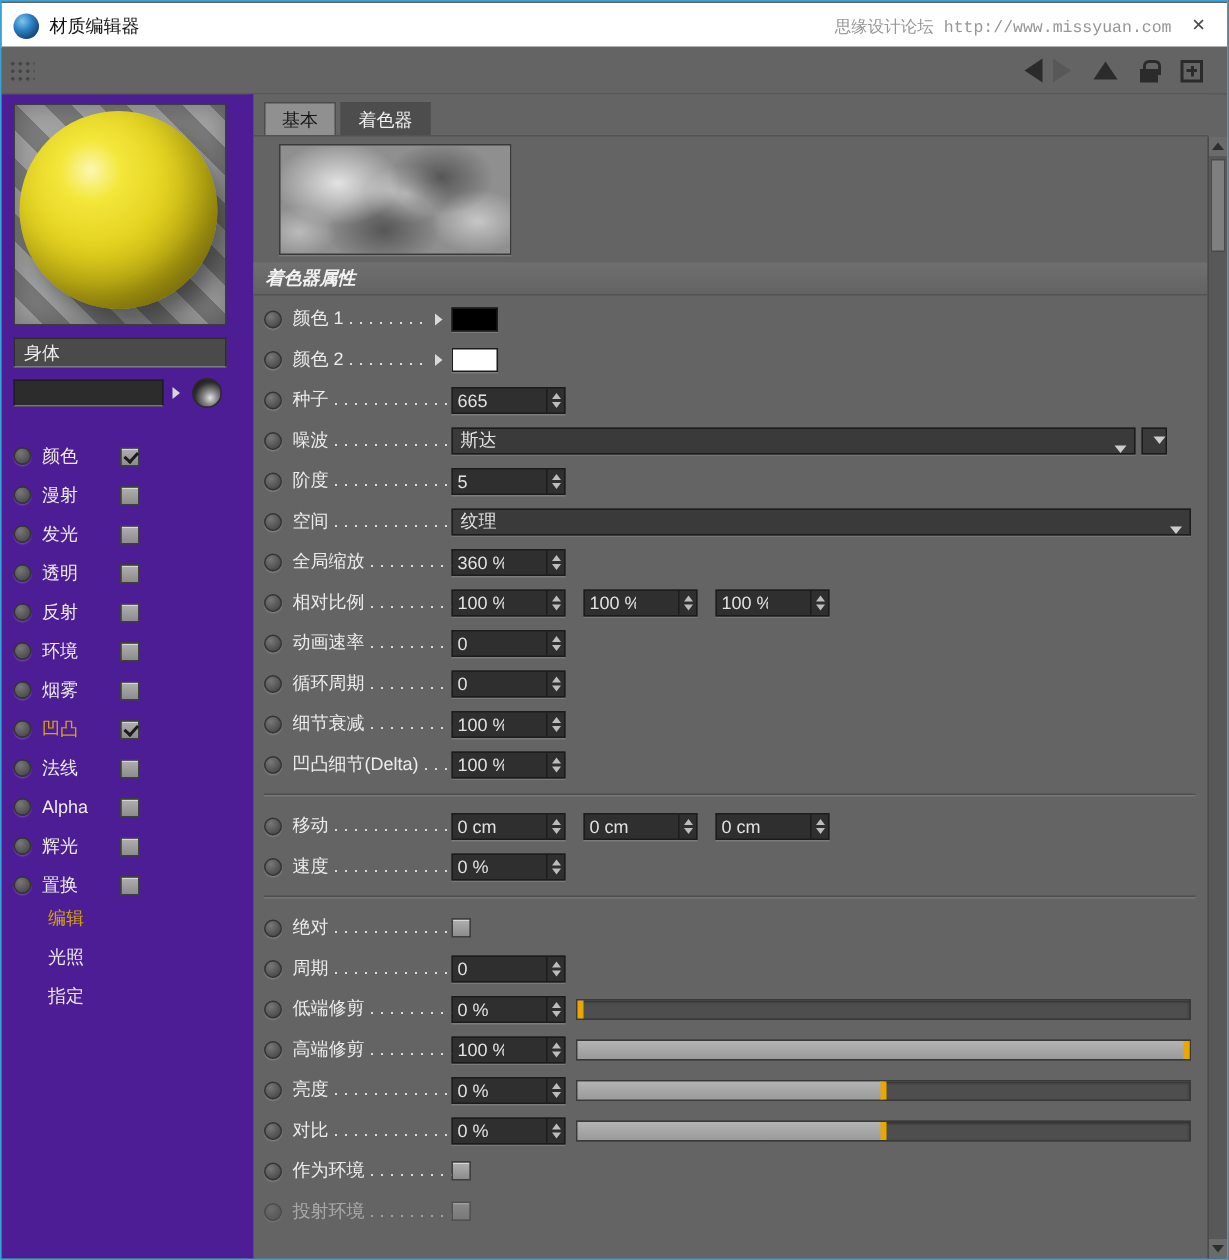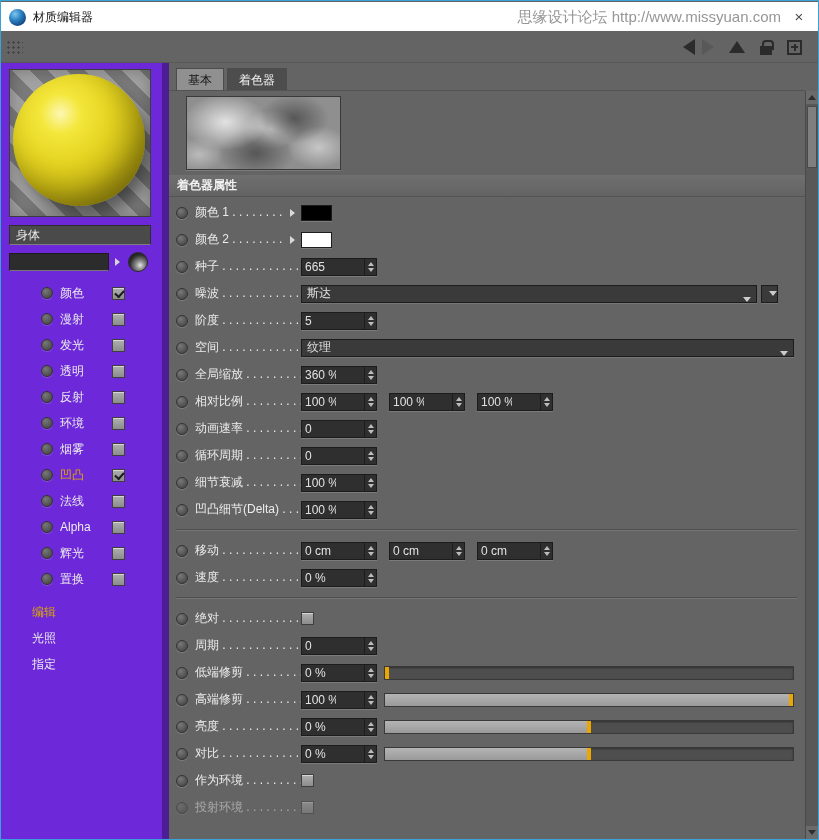--- a/index.html
+++ b/index.html
@@ -6,55 +6,55 @@
   html,body { width:819px; height:840px; overflow:hidden; }
   body { font-family:"Liberation Sans","DejaVu Sans",sans-serif; font-size:12px; background:#8a8a8a; }
 
   .window { position:relative; width:819px; height:840px; border:1px solid #38a3d8; background:#646464; overflow:hidden; }
 
   
   .titlebar { position:absolute; top:1px; left:0; right:0; height:30px; background:#ffffff; display:flex; align-items:center; padding:0 8px; gap:7px; }
   .app-icon { width:17px; height:17px; border-radius:50%;
     background:radial-gradient(circle at 35% 30%, #7ec6ef 0%, #2a7fc0 40%, #123f77 80%, #0c2c58 100%); flex:0 0 auto; }
   .title { color:#111; }
-  .watermark { margin-left:auto; color:#969696; font-size:15px; }
+  .watermark { margin-left:auto; color:#969696; font-size:11px;font-family:Liberation Mono, monospace; }
   .close { width:22px; text-align:center; color:#4a4a4a; font-size:15px; line-height:30px; cursor:default; }
 
   
   .toolbar { position:absolute; top:30px; left:0; right:0; height:32px; background:#646464; border-bottom:1px solid #585858; }
   .grip { position:absolute; left:5px; top:9px; width:17px; height:14px;
     background-image:radial-gradient(#454545 34%, transparent 36%); background-size:5px 5px; }
   .tool-icons { position:absolute; right:16px; top:0; height:32px; display:flex; align-items:center; gap:15px; }
   .icon-back { width:0; height:0; border-top:8px solid transparent; border-bottom:8px solid transparent; border-right:12px solid #2b2b2b; }
   .icon-forward { width:0; height:0; border-top:8px solid transparent; border-bottom:8px solid transparent; border-left:12px solid #585858; margin-left:-8px; }
   .icon-up { width:0; height:0; border-left:8px solid transparent; border-right:8px solid transparent; border-bottom:12px solid #2b2b2b; }
   .icon-lock { position:relative; width:12px; height:9px; background:#2b2b2b; margin-top:6px; }
   .icon-lock::before { content:""; position:absolute; left:2px; top:-6px; width:8px; height:8px; border:2px solid #2b2b2b; border-bottom:none; border-radius:4px 4px 0 0; }
   .icon-add { width:15px; height:15px; border:2px solid #2b2b2b;
     background:linear-gradient(#2b2b2b,#2b2b2b) center/7px 2px no-repeat, linear-gradient(#2b2b2b,#2b2b2b) center/2px 7px no-repeat; }
 
   
-  .sidebar { position:absolute; top:62px; left:0; width:168px; bottom:0; background:#6d28d9; border-right:7px solid #4c1d95; }
+  .sidebar { position:absolute; top:62px; left:0; width:168px; bottom:0; background:#4c1d95; border-right:4px solid #4c1d95; }
   .preview { position:absolute; left:8px; top:6px; width:142px; height:148px; border:1px solid #3d3d3d;
     background:repeating-linear-gradient(45deg,#a2a2a2 0 13px,#7a7a7a 13px 26px);
     box-shadow:inset 0 0 16px rgba(0,0,0,.28); overflow:hidden; }
   .sphere { position:absolute; left:3px; top:4px; width:132px; height:132px; border-radius:50%;
     background:radial-gradient(circle at 36% 30%, #fcf7b2 0%, #f4e73b 16%, #e4d321 40%, #cebc15 60%, #a3930e 80%, #7d700a 96%);
     box-shadow:8px 12px 16px -2px rgba(0,0,0,.45), inset -12px -16px 26px rgba(0,0,0,.25); }
   .name-field { position:absolute; left:8px; top:162px; width:142px; height:20px; background:#4a4a4a;
     border:1px solid #2e2e2e; border-bottom-color:#7d7d7d; color:#ececec; font-size:12px; padding:0 6px;
     font-family:inherit; }
   .texrow { position:absolute; left:8px; top:189px; width:152px; height:20px; display:flex; align-items:center; }
   .tex-field { width:100px; height:18px; background:#2c2c2c; border:1px solid #1d1d1d; border-bottom-color:#767676; color:#ddd; padding:0 4px; font-family:inherit; }
   .tex-arrow { width:0; height:0; border-top:4px solid transparent; border-bottom:4px solid transparent; border-left:5px solid #d6d6d6; margin-left:6px; }
   .scene-ball { width:20px; height:20px; border-radius:50%; margin-left:8px;
     background:radial-gradient(circle at 62% 68%, #e3e3e3 0%, #8d8d8d 26%, #2d2d2d 62%, #101010 100%);
     border:1px solid #2a2a2a; }
 
-  .channels { position:absolute; left:0; top:217px; width:168px;padding-left:32px; }
+  .channels { position:absolute; left:0; top:228px; width:168px; }
   .ch-row { height:26px; display:flex; align-items:center; padding-left:8px; }
   .ch-label { margin-left:7px; width:52px; color:#ececec; white-space:nowrap; }
   .ch-label.active { color:#d8a50a; }
   .pages { position:absolute; left:0; top:536px; width:168px; }
   .page-row { height:26px; display:flex; align-items:center; padding-left:31px; color:#ececec; }
   .page-row.active { color:#d8a50a; }
 
   
   .kcircle { width:12px; height:12px; border-radius:50%; flex:0 0 auto;
     background:radial-gradient(circle at 35% 30%, #787878, #4c4c4c 75%);
@@ -75,21 +75,21 @@
     background-image:
       radial-gradient(60px 40px at 25% 35%, rgba(250,250,250,.78), rgba(250,250,250,0) 70%),
       radial-gradient(50px 35px at 70% 30%, rgba(40,40,40,.55), rgba(40,40,40,0) 70%),
       radial-gradient(45px 30px at 86% 70%, rgba(235,235,235,.6), rgba(235,235,235,0) 70%),
       radial-gradient(55px 38px at 45% 78%, rgba(30,30,30,.5), rgba(30,30,30,0) 70%),
       radial-gradient(40px 28px at 55% 45%, rgba(255,255,255,.5), rgba(255,255,255,0) 70%),
       radial-gradient(35px 24px at 8% 80%, rgba(230,230,230,.5), rgba(230,230,230,0) 70%); }
 
   .section-header { position:absolute; top:112px; left:0; right:0; height:22px; padding-left:8px;
     font-weight:bold; color:#f2f2f2; display:flex; align-items:center;
-    background:linear-gradient(#6f6f6f,#636363); border-bottom:1px solid #535353; }
+    background:linear-gradient(#6f6f6f,#636363); border-bottom:1px solid #535353;font-style:italic; }
 
   .rows { position:absolute; top:136px; left:0; right:0; }
   .prow { height:27px; display:flex; align-items:center; padding-left:7px; position:relative; }
   .prow.disabled { opacity:.5; }
   .plabel { margin-left:7px; width:106px; color:#ececec; white-space:nowrap; overflow:hidden; flex:0 0 auto; }
   .plabel.short { width:88px; }
 
   .expand-arrow { position:absolute; left:121px; width:0; height:0;
     border-top:4px solid transparent; border-bottom:4px solid transparent; border-left:5px solid #dadada; }
   .swatch { width:31px; height:16px; border:1px solid #1c1c1c; box-shadow:0 1px 0 rgba(255,255,255,.15); margin-left:18px; }

